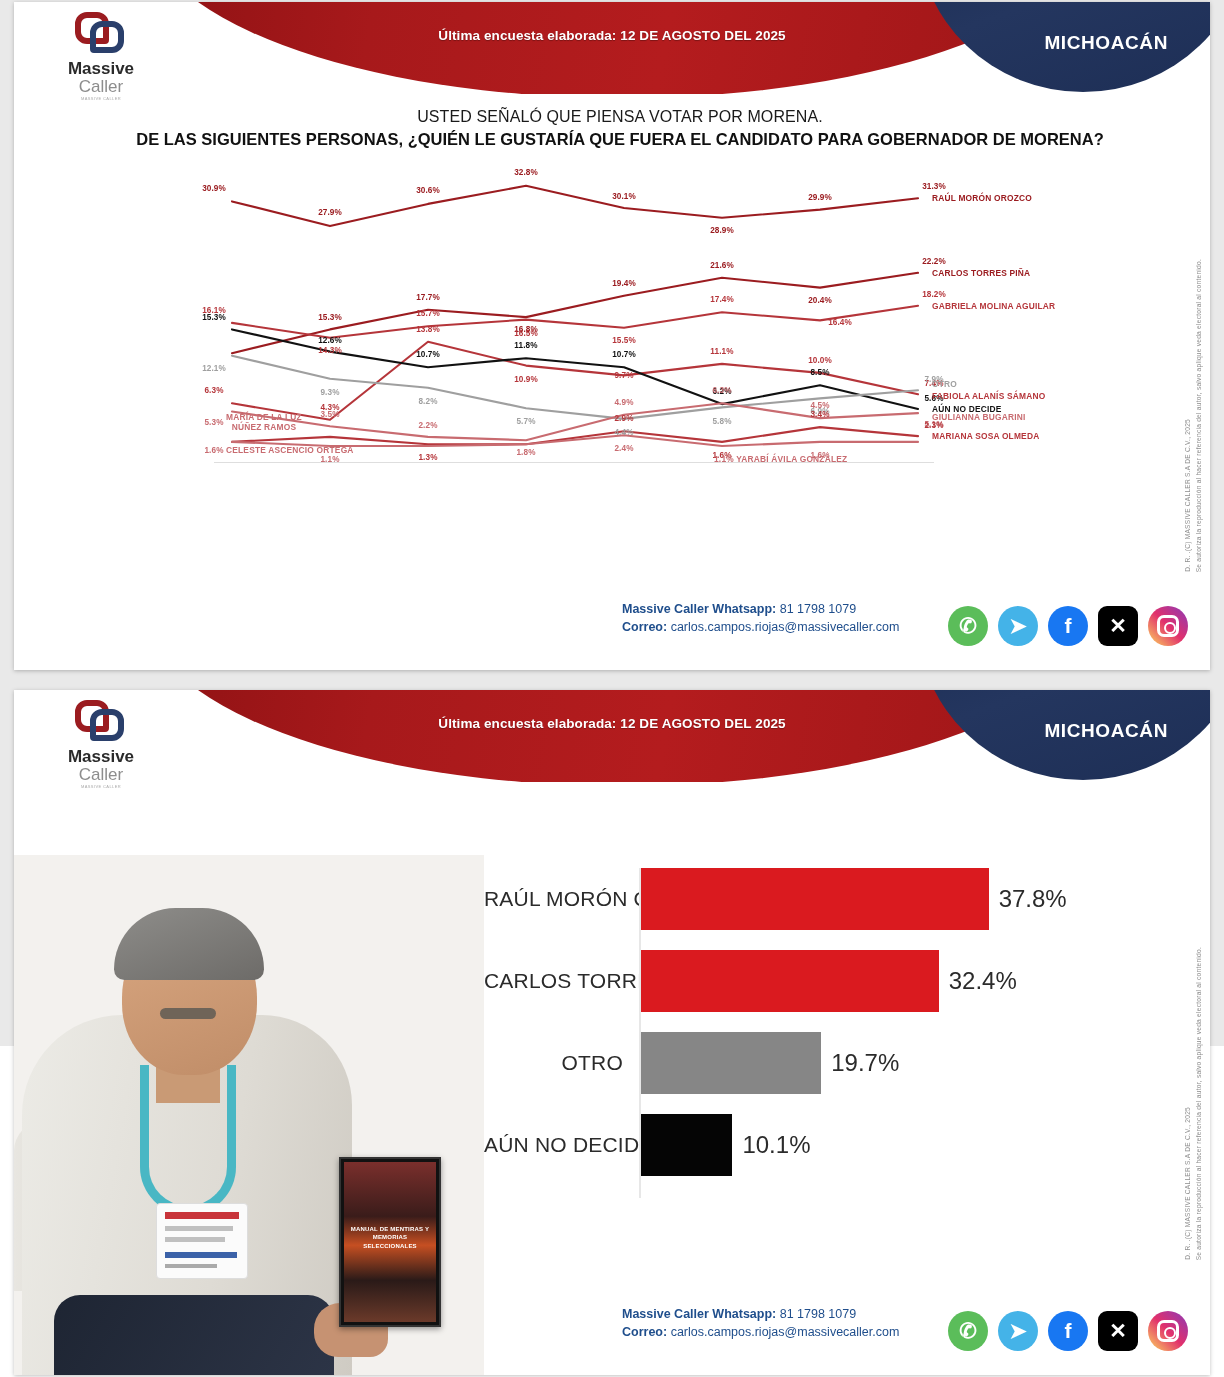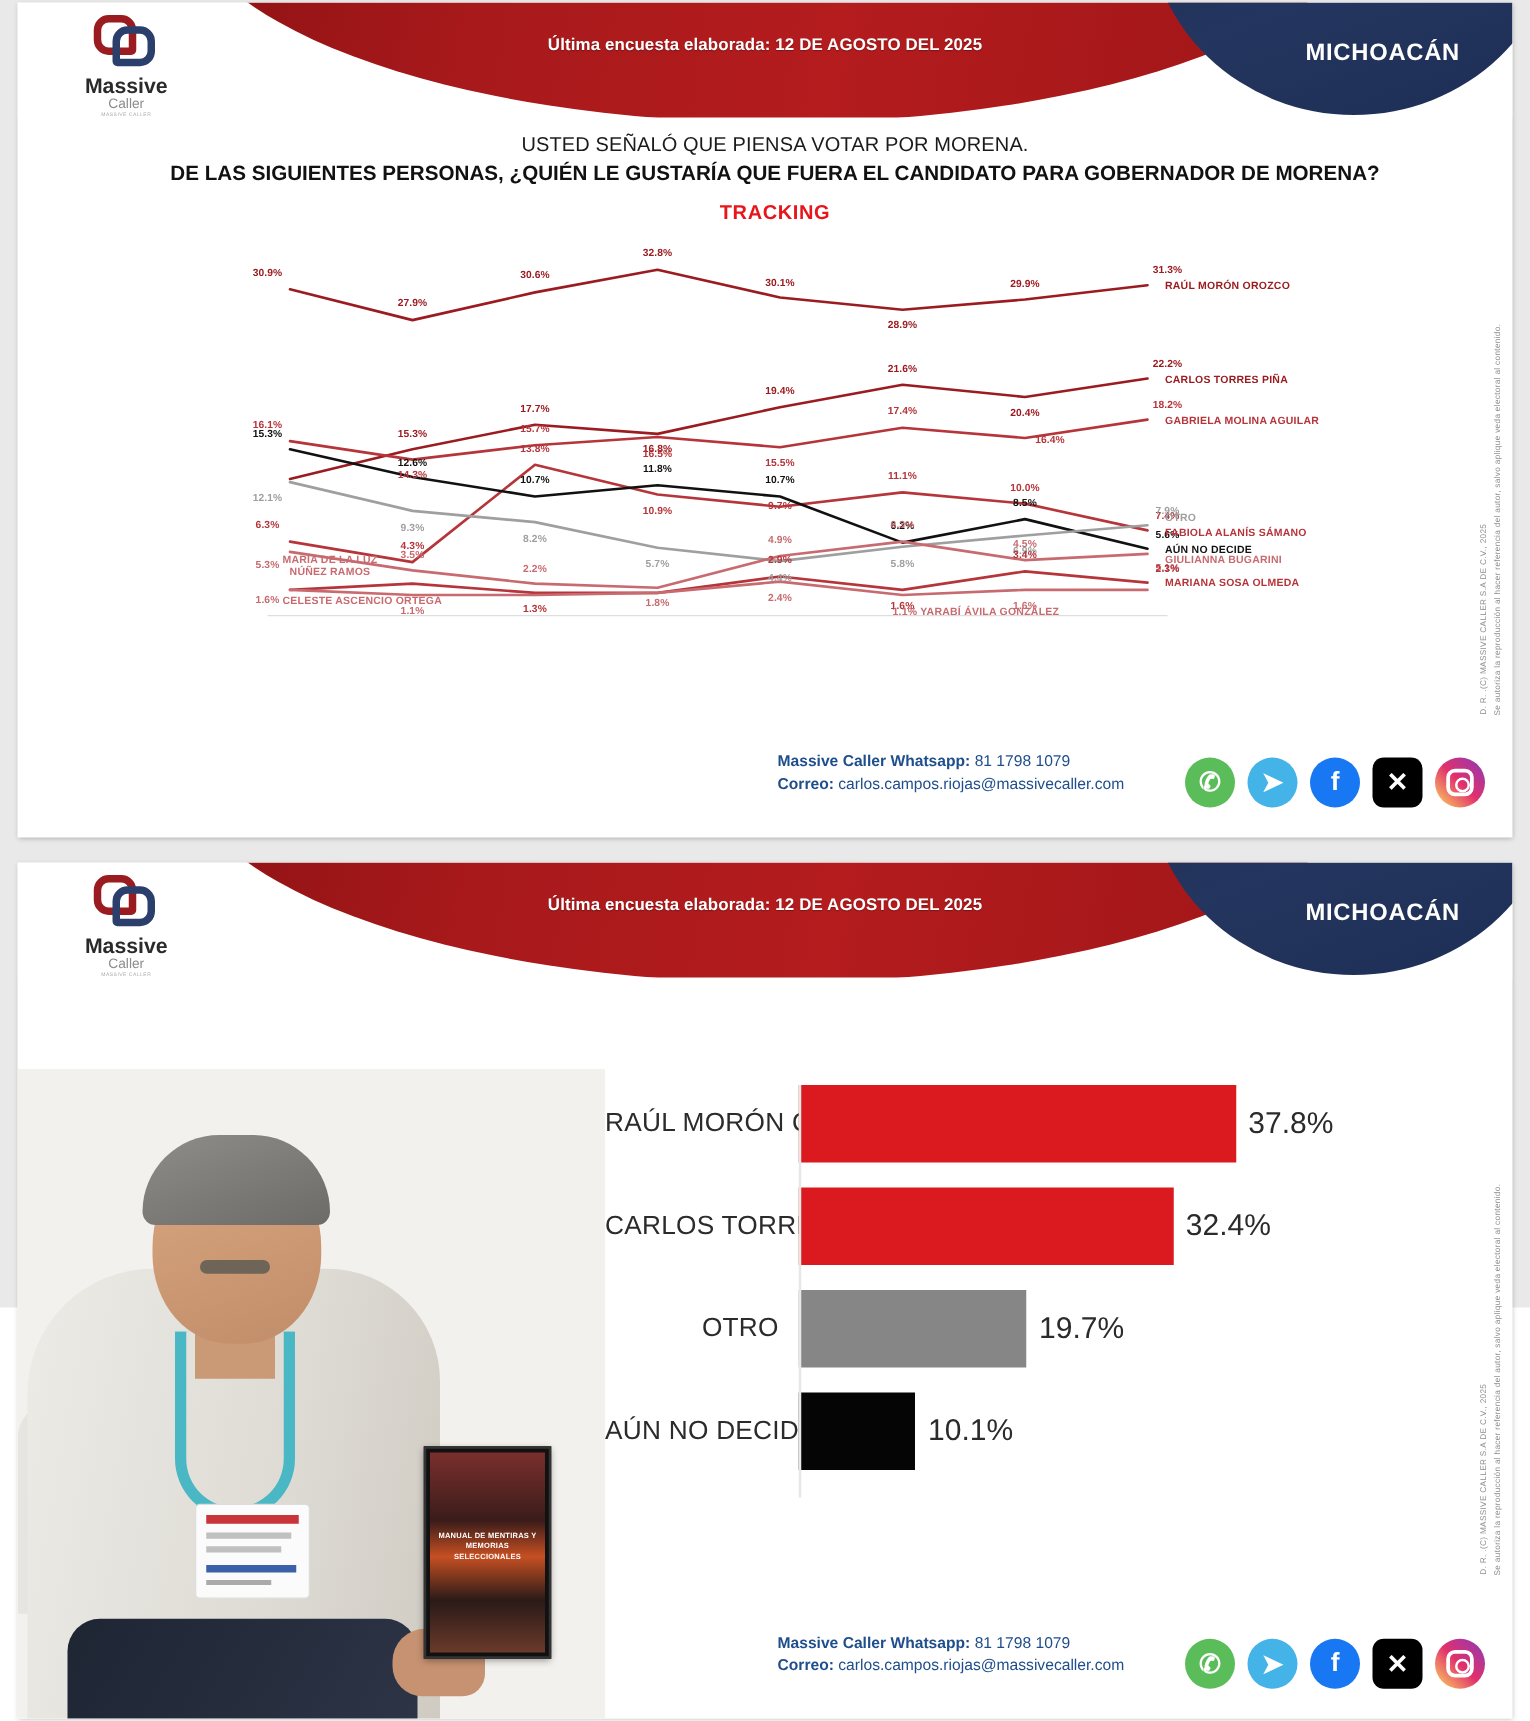--- a/index.html
+++ b/index.html
@@ -43,21 +43,21 @@
   .logo .mark { position: relative; width: 56px; height: 48px; margin: 0 auto 2px; }
   .logo .mark .b1 {
     position: absolute; left: 2px; top: 2px; width: 34px; height: 32px;
     border: 6px solid #9b1c20; border-radius: 12px 12px 4px 12px;
   }
   .logo .mark .b2 {
     position: absolute; left: 17px; top: 11px; width: 34px; height: 32px;
     border: 6px solid #2a3f6b; border-radius: 12px 12px 12px 4px;
   }
   .logo .ln1 { font-size: 17px; font-weight: bold; color: #2a2a2a; line-height: 1.05; }
-  .logo .ln2 { font-size: 11px; color: #8d8d8d; line-height: 1.05; }
+  .logo .ln2 { font-size: 17px; color: #8d8d8d; line-height: 1.05; }
   .logo .ln3 { font-size: 4px; color: #aaa; letter-spacing: .4px; }
 
   
   .sidecopy {
     position: absolute; right: 4px; top: 110px; height: 460px; width: 26px;
     display: flex; gap: 4px; align-items: flex-end; justify-content: center;
   }
   .sidecopy span {
     writing-mode: vertical-rl; transform: rotate(180deg);
     font-size: 6.6px; color: #8e8e8e; letter-spacing: .25px; white-space: nowrap;
@@ -194,21 +194,20 @@
     </div>
 
     <div class="sidecopy">
       <span>D. R. .(C) MASSIVE CALLER S.A DE C.V., 2025</span>
       <span>Se autoriza la reproducción al hacer referencia del autor, salvo aplique veda electoral al contenido.</span>
     </div>
 
     <div class="q-wrap">
       <div class="q-sub">USTED SEÑALÓ QUE PIENSA VOTAR POR MORENA.</div>
       <div class="q-main">DE LAS SIGUIENTES PERSONAS, ¿QUIÉN LE GUSTARÍA QUE FUERA EL CANDIDATO PARA GOBERNADOR DE MORENA?</div>
-      <div class="q-tracking">TRACKING</div>
     </div>
 
     <div class="linechart">
       <svg width="1196" height="345" id="lines">
           <path d="M218.0 51.4 L316.0 76.1 L414.0 53.9 L512.0 35.8 L610.0 58.0 L708.0 67.8 L806.0 59.6 L904.0 48.2 " fill="none" stroke="#9b1c20" stroke-width="2.1" stroke-linejoin="round" stroke-linecap="round"></path>
           <path d="M218.0 203.2 L316.0 179.4 L414.0 159.8 L512.0 167.1 L610.0 145.8 L708.0 127.8 L806.0 137.6 L904.0 122.8 " fill="none" stroke="#9b1c20" stroke-width="2.1" stroke-linejoin="round" stroke-linecap="round"></path>
           <path d="M218.0 172.9 L316.0 187.7 L414.0 176.2 L512.0 169.6 L610.0 177.8 L708.0 162.2 L806.0 170.4 L904.0 155.7 " fill="none" stroke="#b5353a" stroke-width="2.1" stroke-linejoin="round" stroke-linecap="round"></path>
           <path d="M218.0 253.3 L316.0 269.7 L414.0 191.8 L512.0 215.6 L610.0 225.4 L708.0 213.9 L806.0 222.9 L904.0 244.3 " fill="none" stroke="#b5353a" stroke-width="2.1" stroke-linejoin="round" stroke-linecap="round"></path>
           <path d="M218.0 179.4 L316.0 201.6 L414.0 217.2 L512.0 208.2 L610.0 217.2 L708.0 254.1 L806.0 235.3 L904.0 259.0 " fill="none" stroke="#111111" stroke-width="2.1" stroke-linejoin="round" stroke-linecap="round"></path>
           <path d="M218.0 205.7 L316.0 228.7 L414.0 237.7 L512.0 258.2 L610.0 268.9 L708.0 257.4 L806.0 248.4 L904.0 240.2 " fill="none" stroke="#9f9f9f" stroke-width="2.1" stroke-linejoin="round" stroke-linecap="round"></path>

